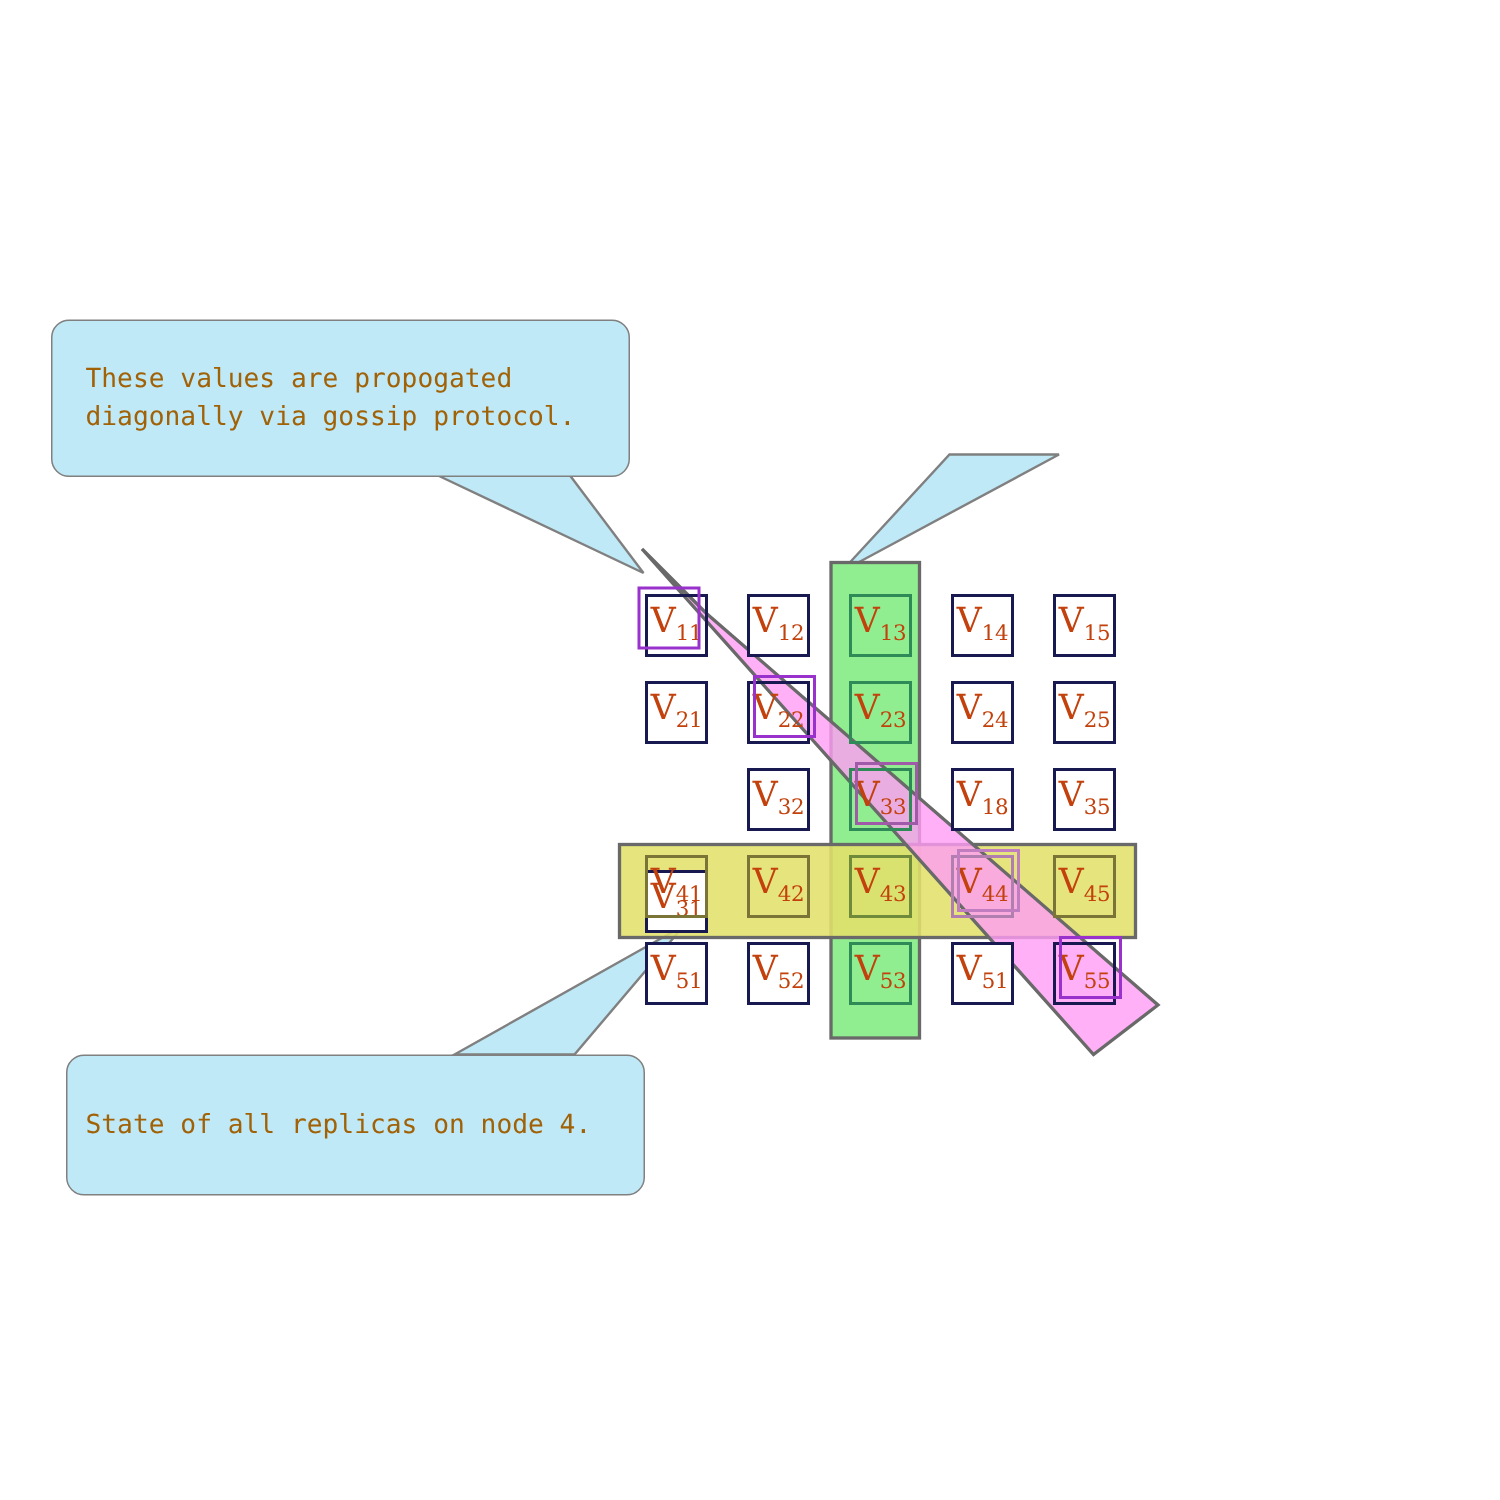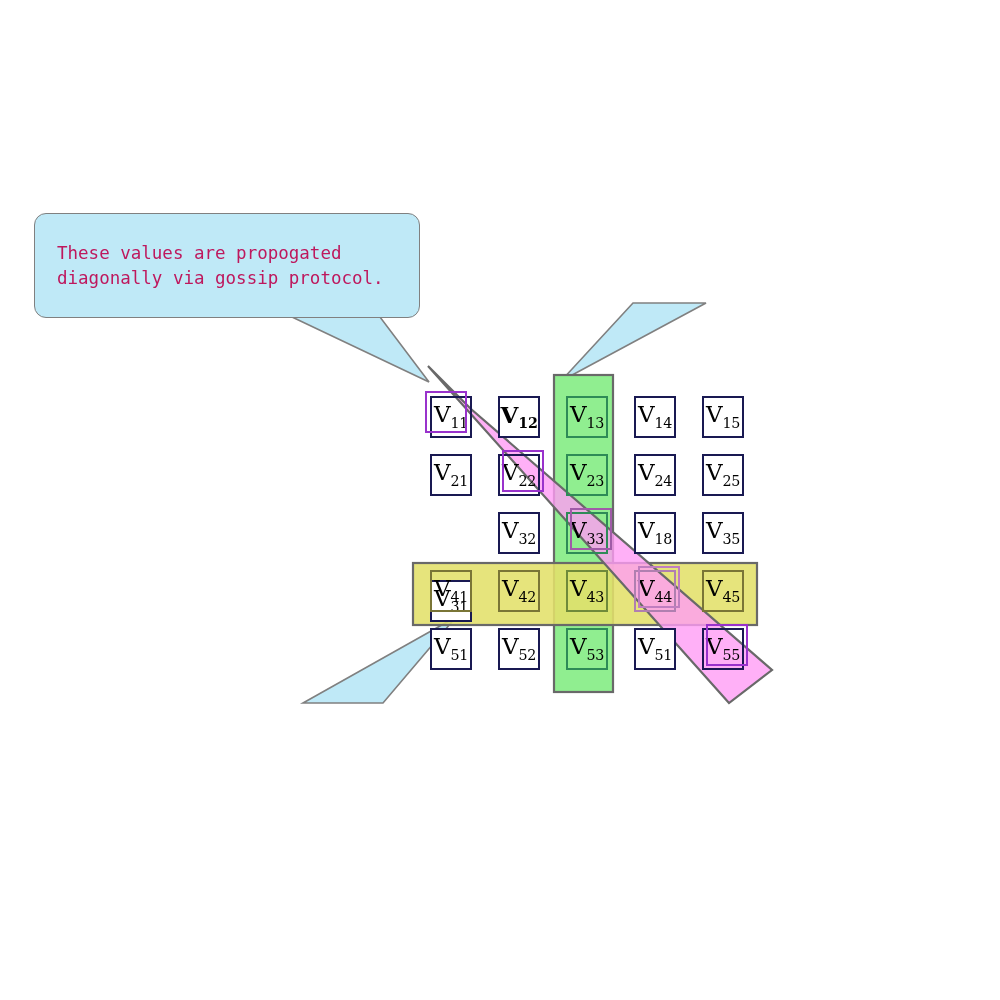--- a/index.html
+++ b/index.html
@@ -12,21 +12,21 @@
 
   
   .callout{
     position:absolute;
     background:#bfe9f7;
     border:1.6px solid #808080;
     border-radius:12px;
     box-sizing:border-box;
     display:flex;align-items:center;
     font-family:"DejaVu Sans Mono",monospace;
-    color:#be185d;
+    color:#a16207;
     white-space:pre;
     z-index:40;
   }
   .callout .ctext{display:block;line-height:1.42;}
 
   #callout-gossip{left:34px;top:213px;width:386px;height:105px;padding:0 22px;font-size:17.5px;}
   #callout-replica{left:581px;top:202px;width:387px;height:101px;padding:0 18px;font-size:17.5px;}
   #callout-node{left:44px;top:703px;width:386px;height:94px;padding:0 12px;font-size:17.5px;}
 
   
@@ -39,21 +39,21 @@
     background:#ffffff;
     box-sizing:border-box;
     z-index:25;
   }
   .cell.nofill{background:transparent;}
   .cell .lbl{
     position:absolute;left:0;top:50%;width:100%;
     transform:translateY(-52%);
     text-align:center;
     font-family:"DejaVu Serif",serif;
-    font-size:23px;color:#000000;line-height:1;
+    font-size:23px;color:#c2410c;line-height:1;
     white-space:nowrap;
   }
   .cell .lbl sub{font-size:0.62em;letter-spacing:-0.02em;}
 
   
   .hlbox{position:absolute;box-sizing:border-box;z-index:26;pointer-events:none;}
 </style>
 </head>
 <body>
 
@@ -68,21 +68,21 @@
     <rect x="554" y="375" width="59" height="317" fill="#90ee90" stroke="#696969" stroke-width="2.2"></rect>
 
     <rect x="413" y="563" width="344" height="62" fill="#e2e06a" fill-opacity="0.88" stroke="#696969" stroke-width="2.2"></rect>
 
     <polygon points="428,366 471,409 772,670 729,703" fill="#ff9cf5" fill-opacity="0.80" stroke="#696969" stroke-width="2.2"></polygon>
   </svg>
 
   <div class="cell nofill" style="left:430px;top:396px;">
     <span class="lbl">V<sub>11</sub></span>
   </div>
-  <div class="cell" style="left:498px;top:396px;font-weight:bold;">
+  <div class="cell" style="left:498px;top:396px;">
     <span class="lbl">V<sub>12</sub></span>
   </div>
   <div class="cell nofill" style="left:566px;top:396px;border-color:#2e8b57;">
     <span class="lbl">V<sub>13</sub></span>
   </div>
   <div class="cell" style="left:634px;top:396px;">
     <span class="lbl">V<sub>14</sub></span>
   </div>
   <div class="cell" style="left:702px;top:396px;">
     <span class="lbl">V<sub>15</sub></span>
@@ -157,14 +157,17 @@
   <div class="hlbox" style="left:570px;top:508px;width:42px;height:42px;border:2.4px solid #a05ba8;"></div>
   <div class="hlbox" style="left:638px;top:566px;width:42px;height:42px;border:2.4px solid #c07ec0;"></div>
   <div class="hlbox" style="left:706px;top:624px;width:42px;height:42px;border:2.4px solid #9932cc;"></div>
 
   <div class="callout" id="callout-gossip">
     <span class="ctext"><span>These values are propogated</span>
 <span>diagonally via gossip protocol.</span></span>
   </div>
 
 
+  <div class="callout" id="callout-node">
+    <span class="ctext">State of all replicas on node 4.</span>
+  </div>
 
 </div>
 
 </body></html>

